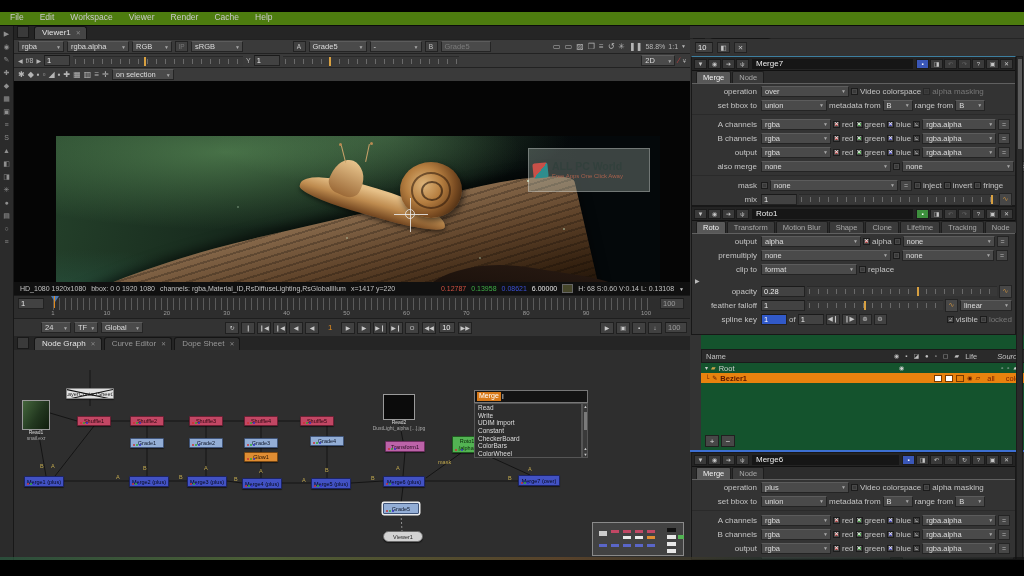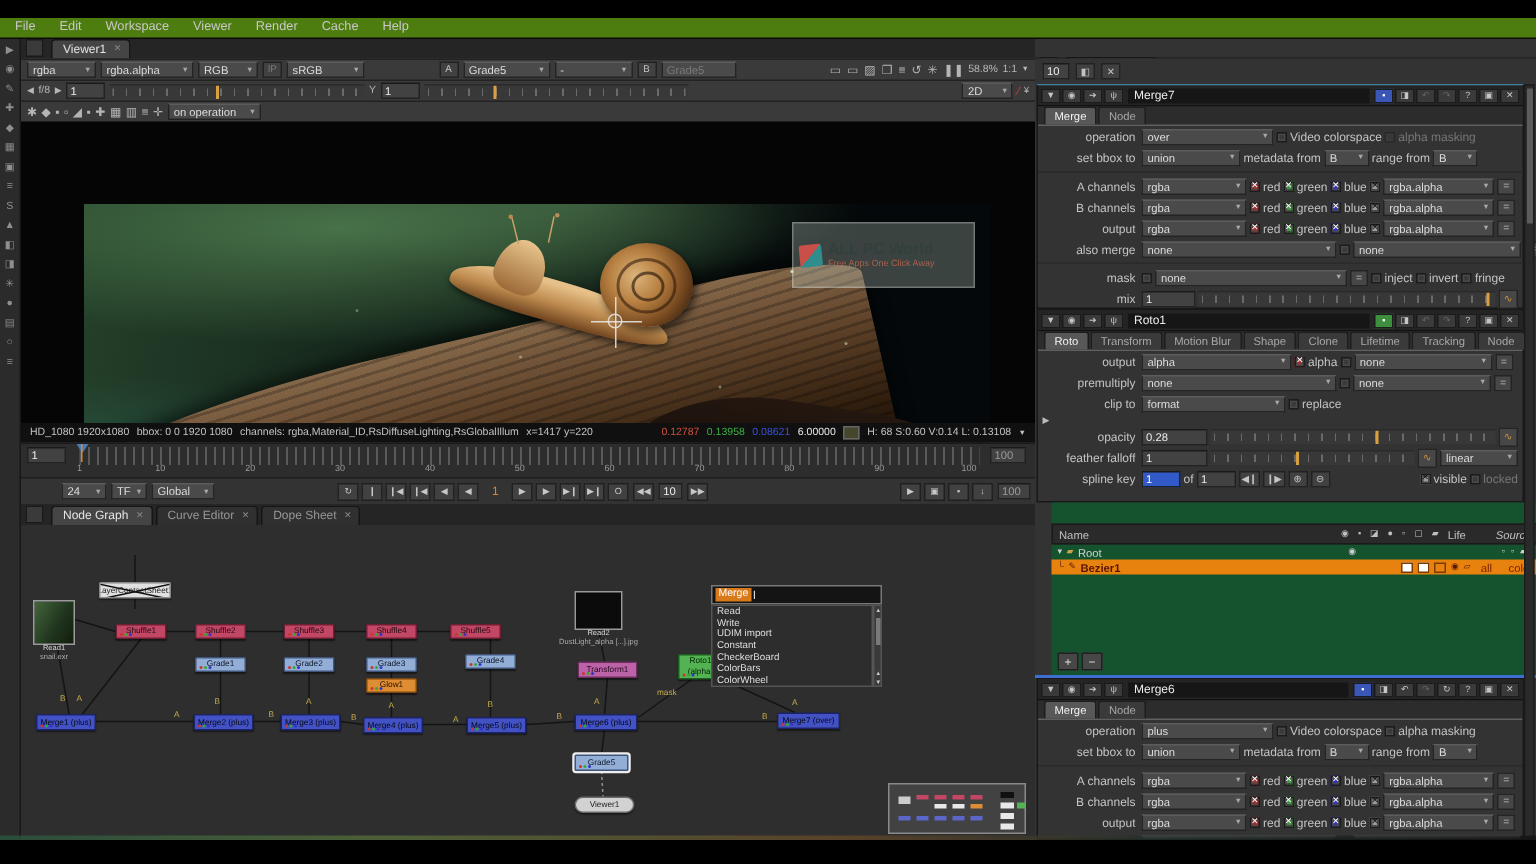--- a/index.html
+++ b/index.html
@@ -301,21 +301,21 @@
           <span class="vicon">▫</span>
           <span class="vicon">◢</span>
           <span class="vicon">▪</span>
           <span class="vicon">✚</span>
           <span class="vicon">▦</span>
           <span class="vicon">▥</span>
           <span class="vicon">≡</span>
           <span class="vicon">✛</span>
         </span>
       <span class="sel" style="width:62px;">
-          <span>on operation</span>
+          <span>on selection</span>
           <span class="car">▼</span>
         </span>
     </div>
 
     <div id="vimagewrap" class="abs">
       <div id="vimage" class="abs">
         <div class="scene-base"></div>
         <div class="log"></div>
         <div class="branch"></div>
         <div class="snail-body"></div>

